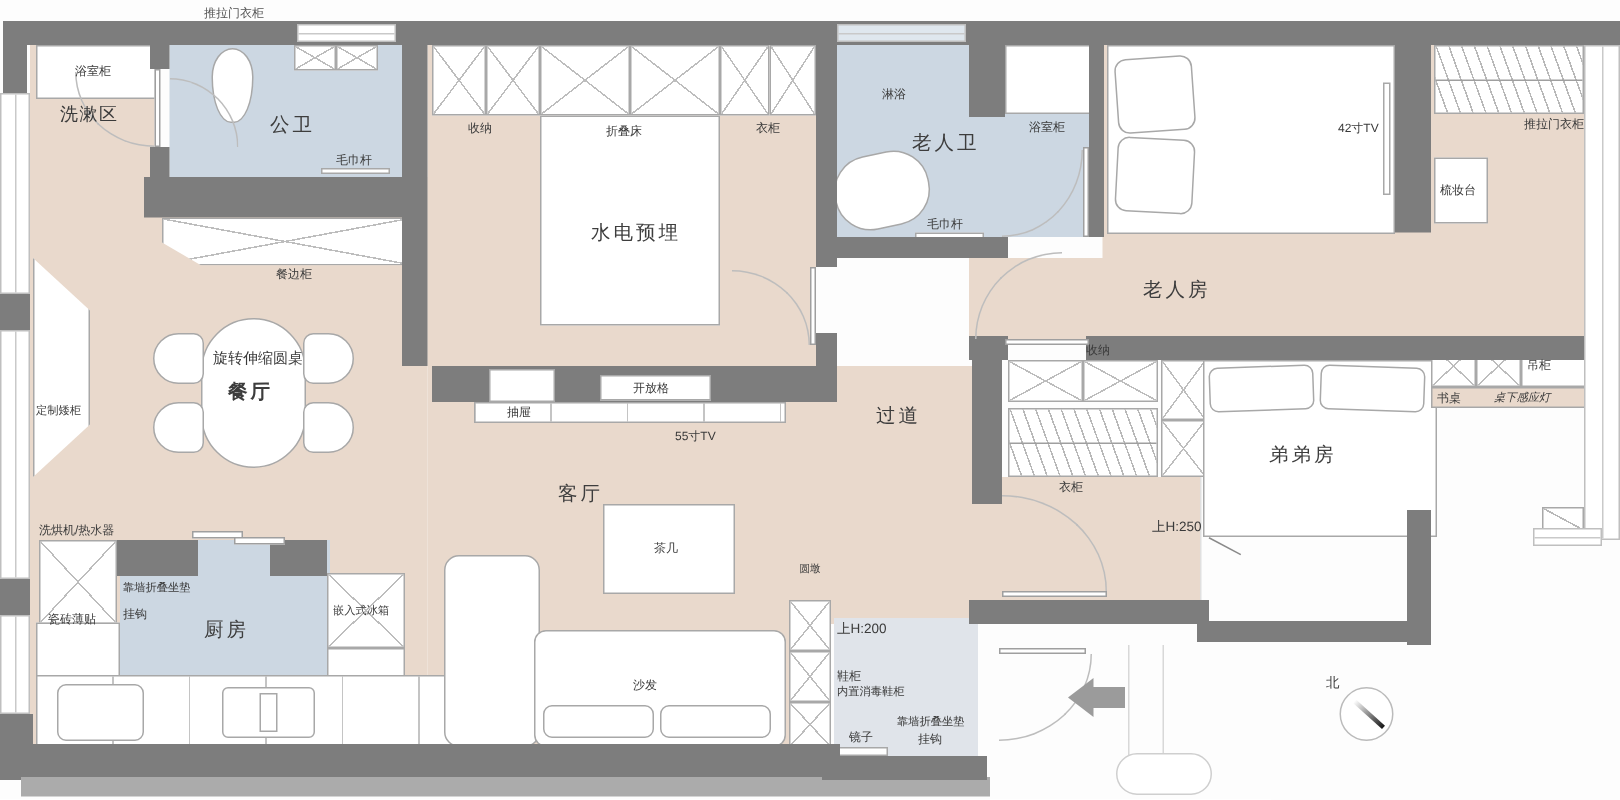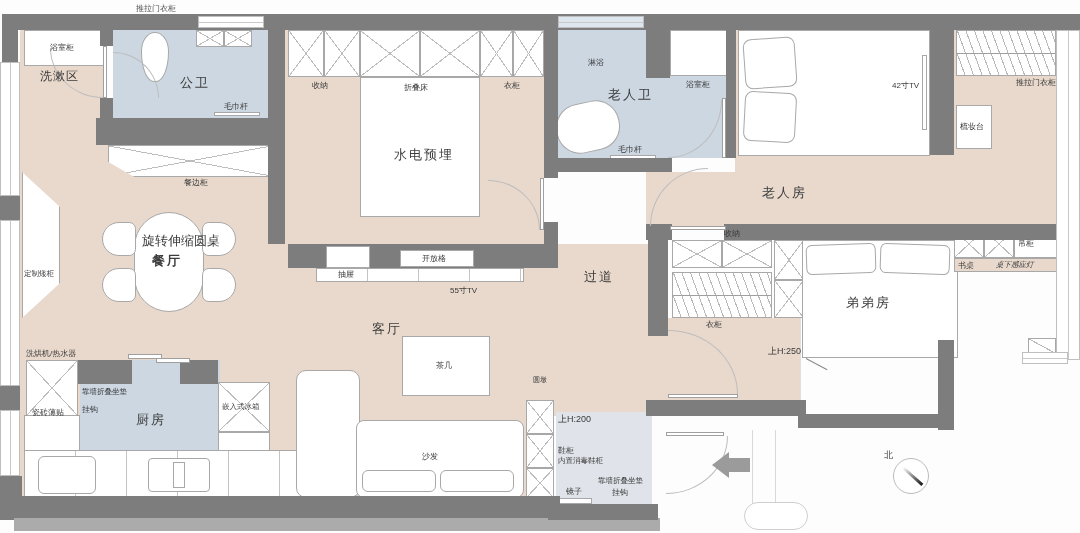--- a/index.html
+++ b/index.html
@@ -212,21 +212,21 @@
   <div class="lb room" style="left:394px;top:148px;">水电预埋</div>
   <div class="lb tiny" style="left:588px;top:58px;">淋浴</div>
   <div class="lb room" style="left:608px;top:88px;">老人卫</div>
   <div class="lb tiny" style="left:686px;top:80px;">浴室柜</div>
   <div class="lb tiny" style="left:618px;top:145px;">毛巾杆</div>
   <div class="lb tiny" style="left:892px;top:81px;">42寸TV</div>
   <div class="lb tiny ctr" style="left:956px;top:78px;width:100px;">推拉门衣柜</div>
   <div class="lb tiny" style="left:960px;top:122px;">梳妆台</div>
   <div class="lb room" style="left:762px;top:186px;">老人房</div>
   <div class="lb tiny" style="left:184px;top:178px;">餐边柜</div>
-  <div class="lb tiny" style="left:142px;top:234px;font-size:13px;">旋转伸缩圆桌</div>
+  <div class="lb tiny" style="left:142px;top:234px;font-size:10px;">旋转伸缩圆桌</div>
   <div class="lb room" style="left:152px;top:254px;font-weight:bold;">餐厅</div>
   <div class="lb tiny" style="left:24px;top:270px;font-size:7.5px;">定制矮柜</div>
   <div class="lb tiny" style="left:422px;top:254px;">开放格</div>
   <div class="lb tiny" style="left:338px;top:270px;">抽屉</div>
   <div class="lb tiny" style="left:450px;top:286px;">55寸TV</div>
   <div class="lb room" style="left:584px;top:270px;">过道</div>
   <div class="lb" style="left:768px;top:346px;">上H:250</div>
   <div class="lb tiny" style="left:724px;top:229px;">收纳</div>
   <div class="lb tiny" style="left:706px;top:320px;">衣柜</div>
   <div class="lb tiny" style="left:1018px;top:239px;">吊柜</div>

